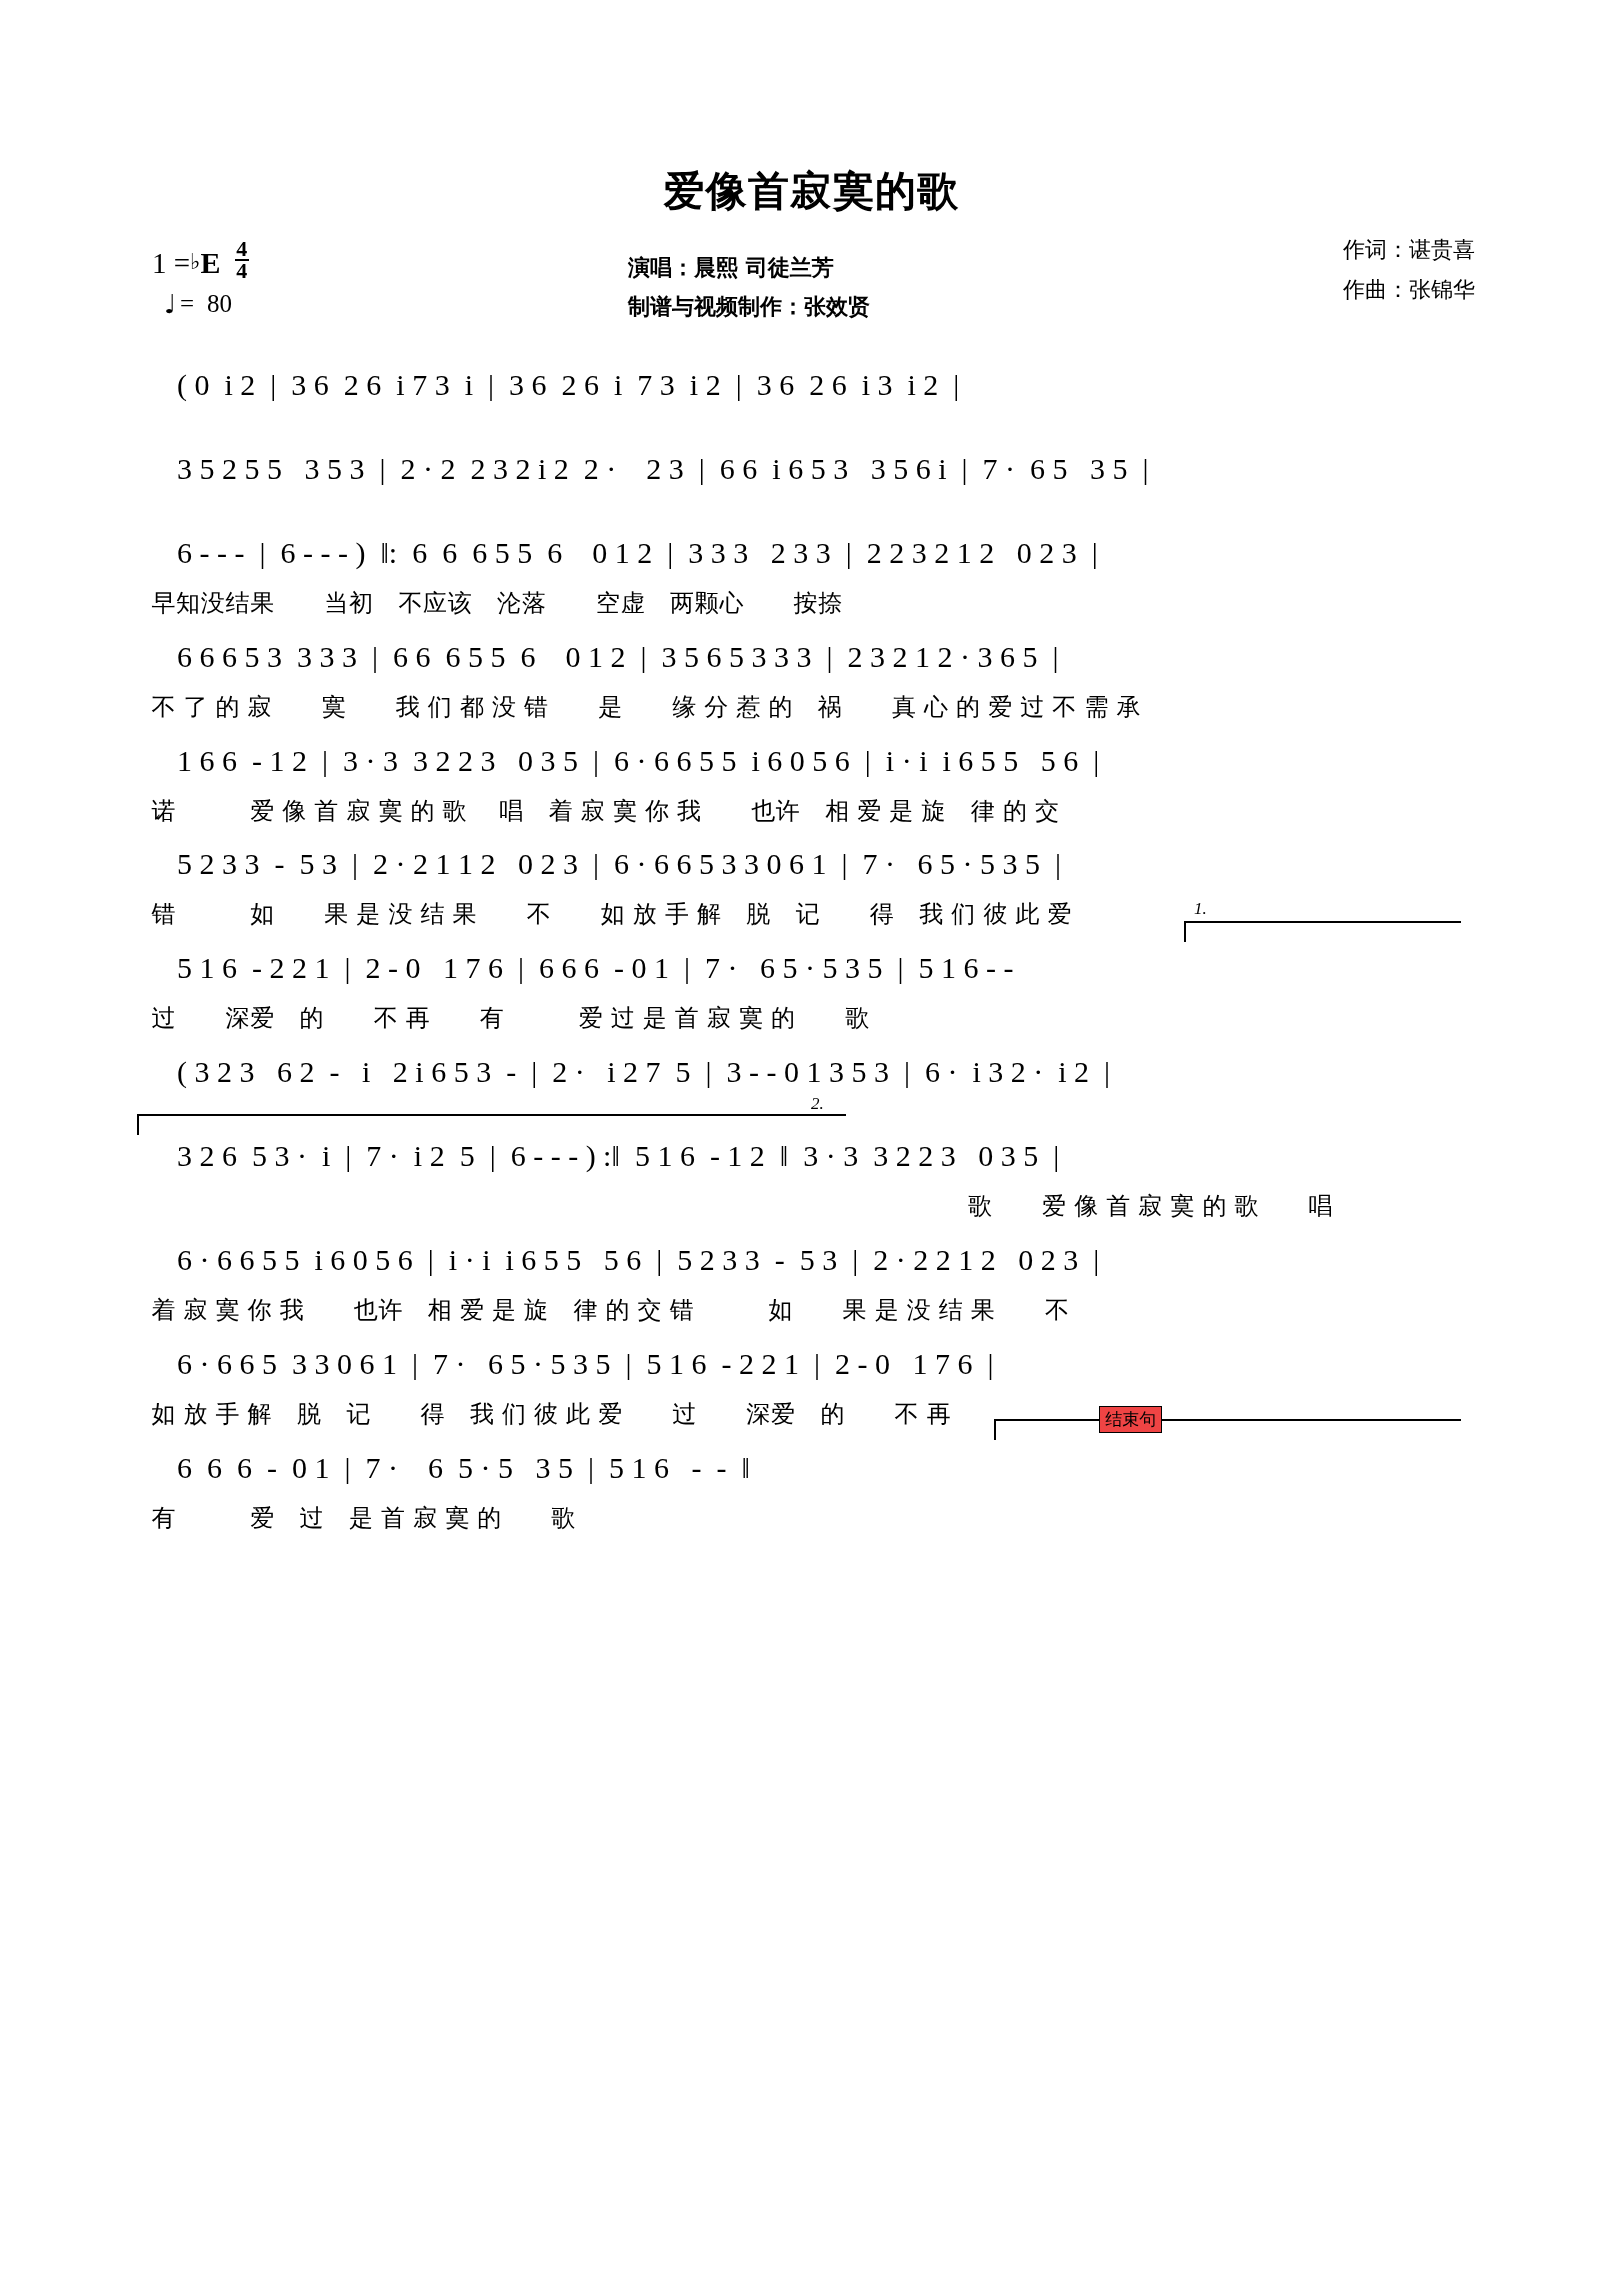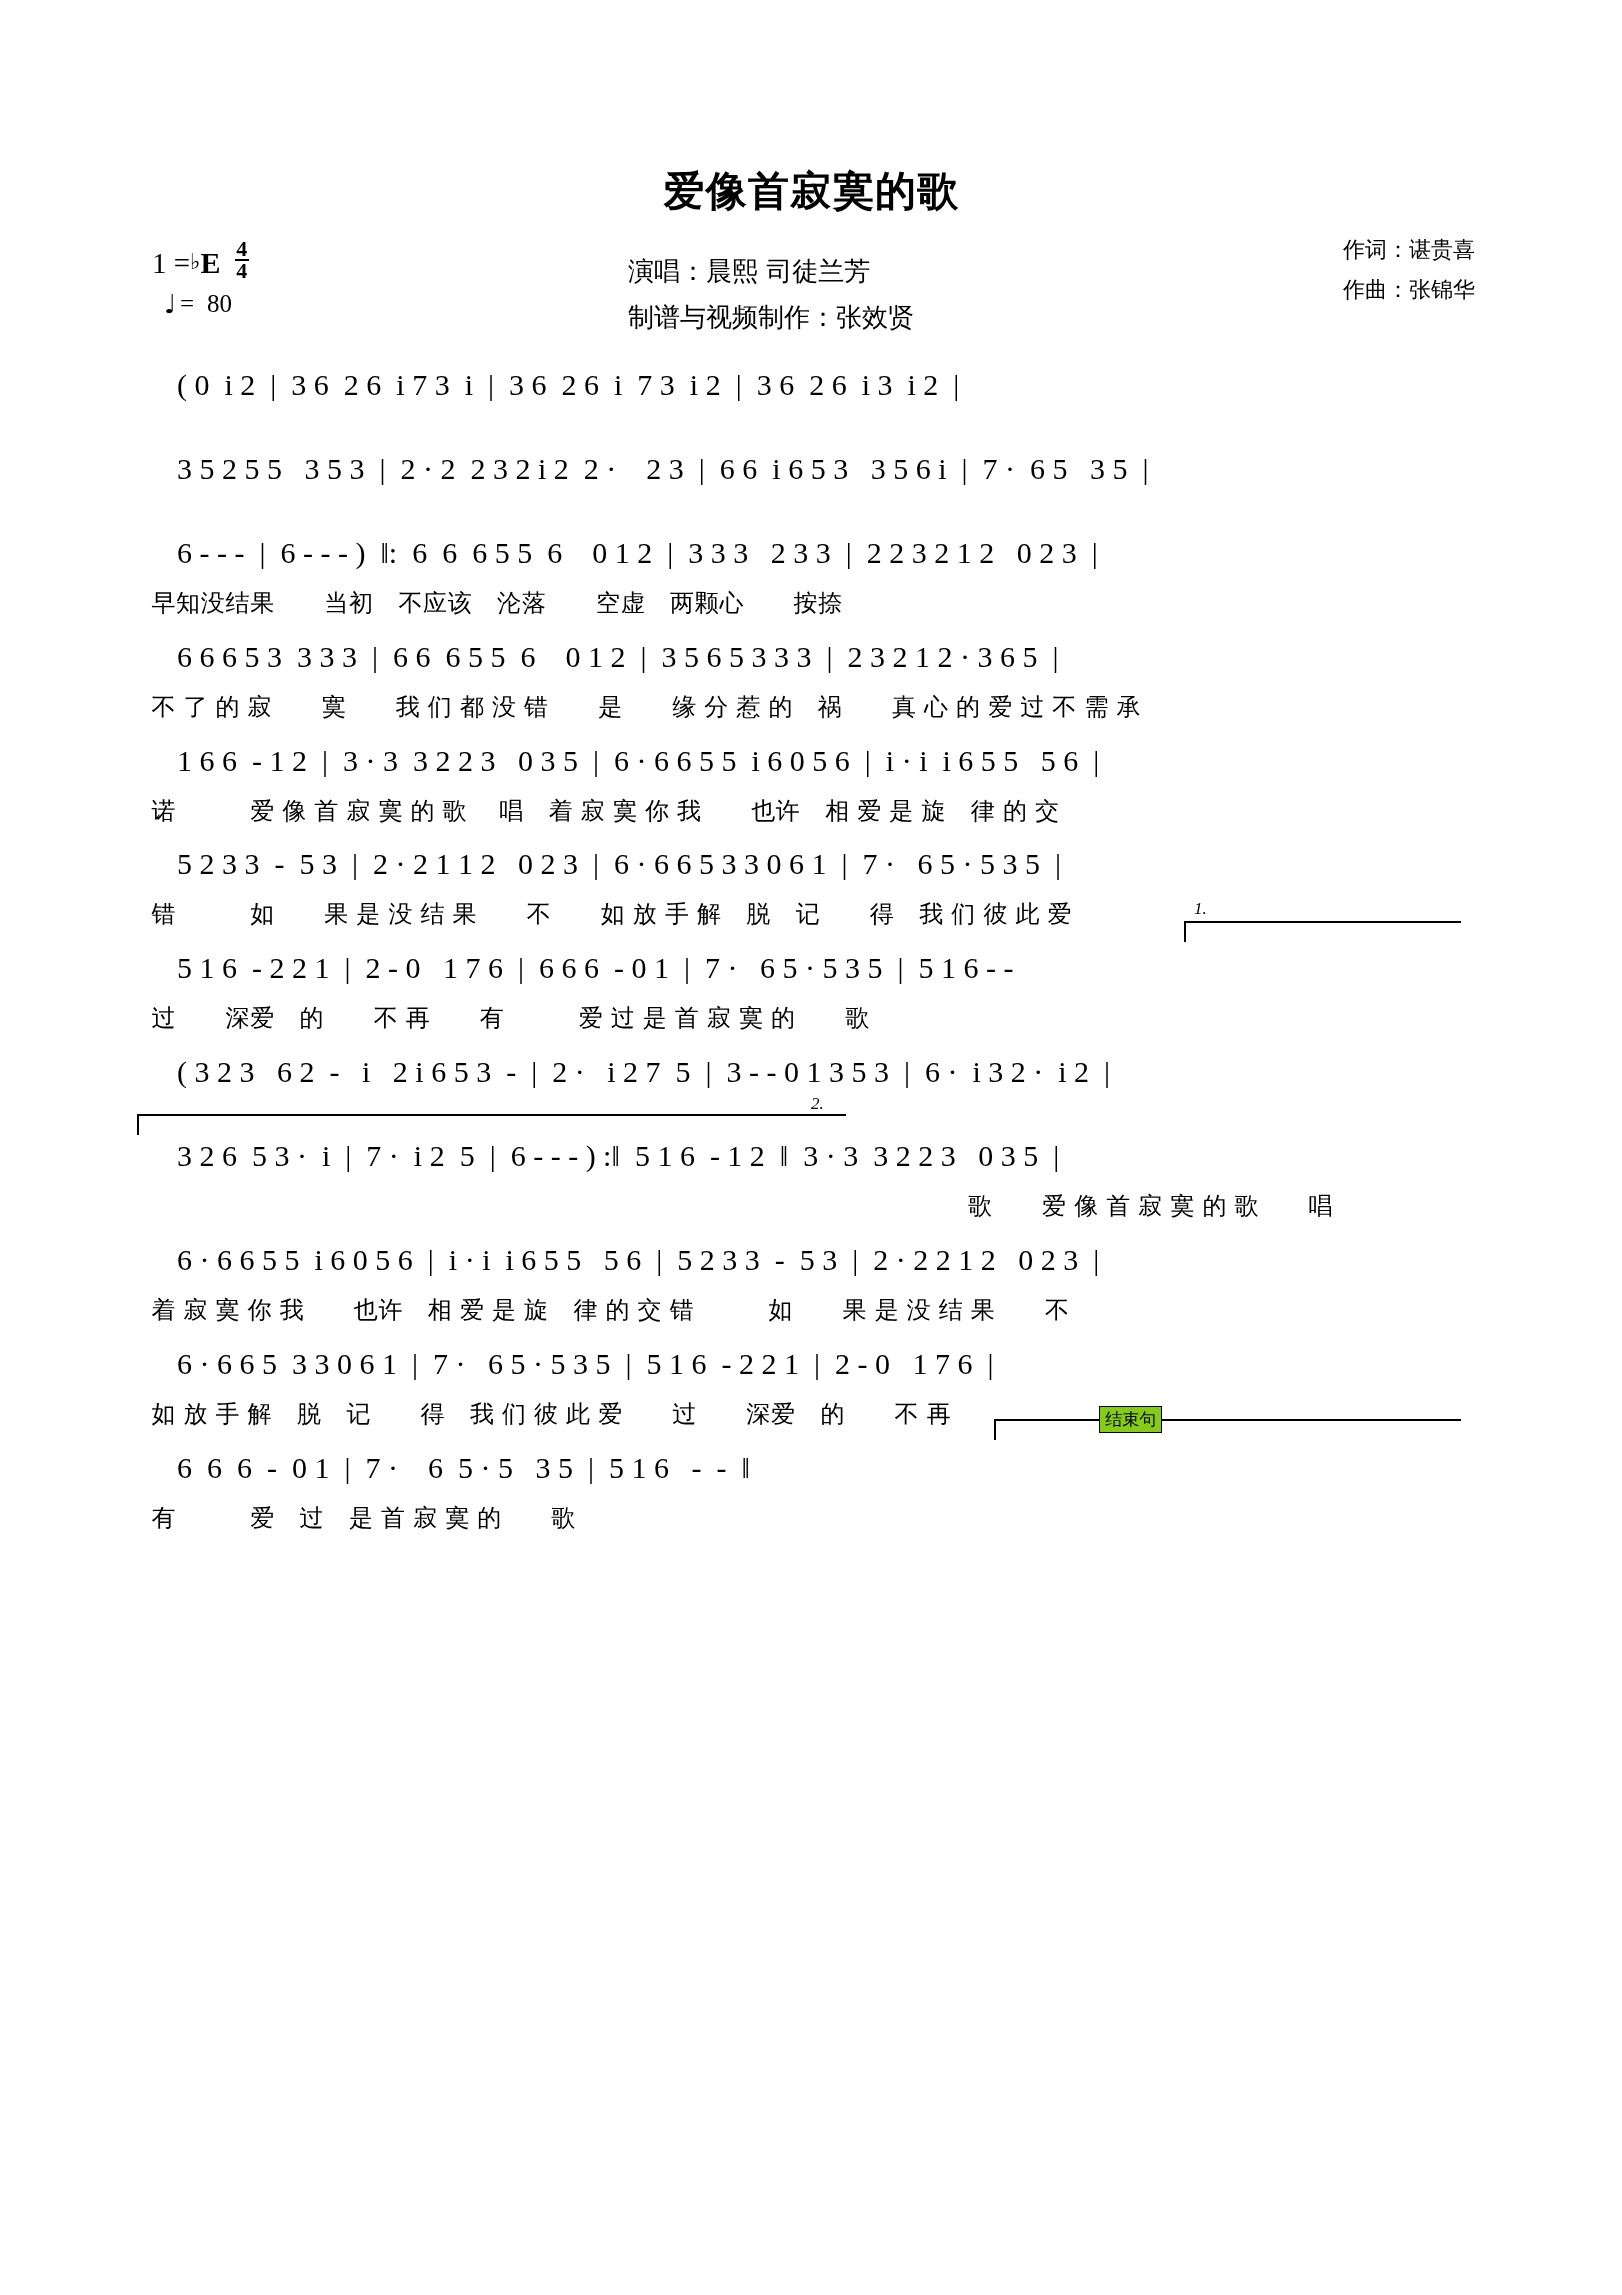--- a/index.html
+++ b/index.html
@@ -71,23 +71,24 @@
   }
   .note-glyph {
     font-size: 26px;
     margin-right: 3.9px;
     font-family: "DejaVu Sans", sans-serif;
   }
   .credits-center {
     position: absolute;
     left: 628px;
     top: 249px;
-    font-size: 26px;
+    font-size: 22px;
     line-height: 1.75;
     font-family: "DejaVu Sans", sans-serif;
+    font-weight: bold;
   }
   .credits-right {
     position: absolute;
     right: 148px;
     top: 230px;
     font-size: 22px;
     line-height: 1.8;
     text-align: left;
     font-family: "DejaVu Sans", sans-serif;
   }
@@ -133,21 +134,21 @@
     position: absolute;
     font-size: 17px;
     font-style: italic;
     font-family: "Liberation Serif", serif;
   }
   .endbox {
     position: absolute;
     border: 1.3px solid #000;
     font-size: 17px;
     padding: 1.3px 5.2px;
-    background: #84cc16;
+    background: #ef4444;
     font-family: "DejaVu Sans", sans-serif;
   }
 </style>
 </head>
 <body>
 
 <div class="page">
 
   <div class="title">爱像首寂寞的歌</div>
 

